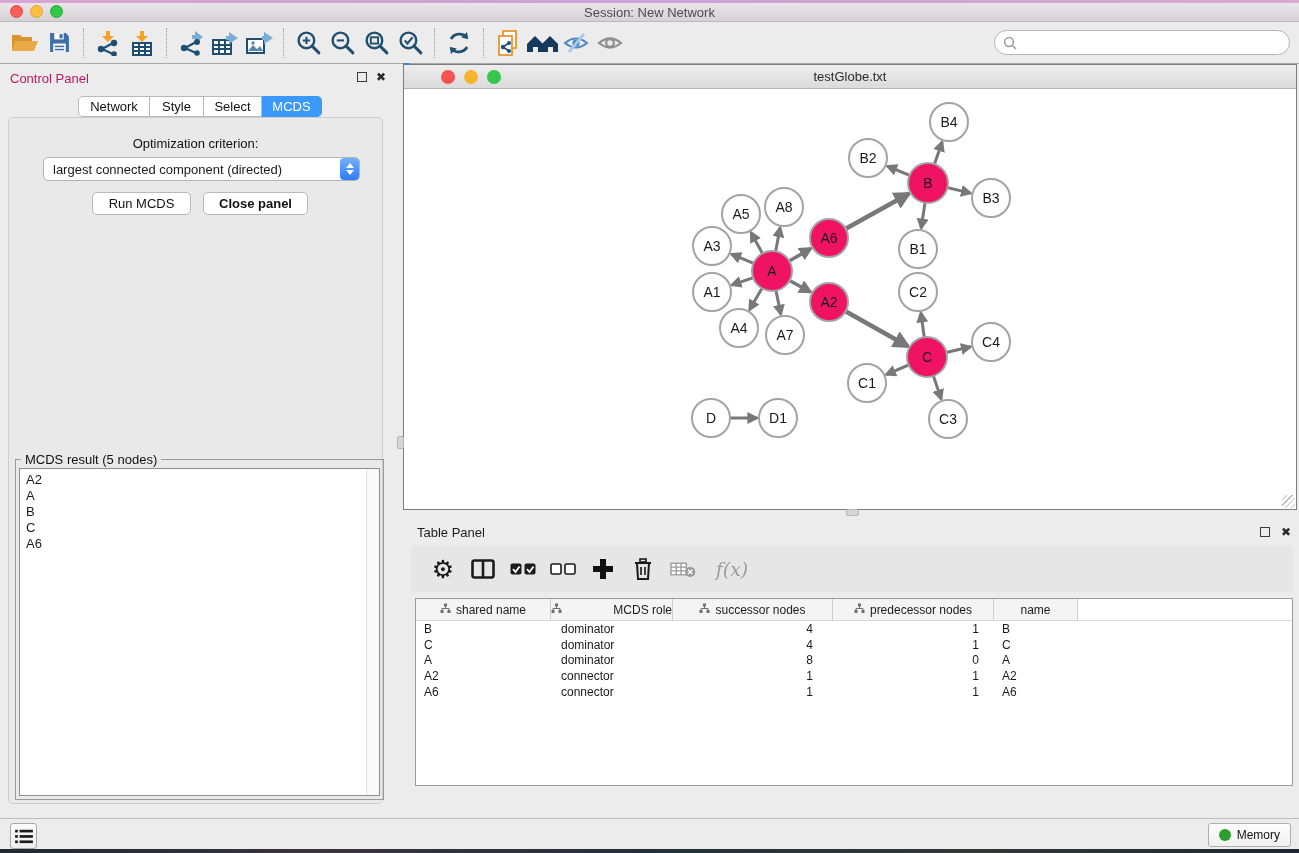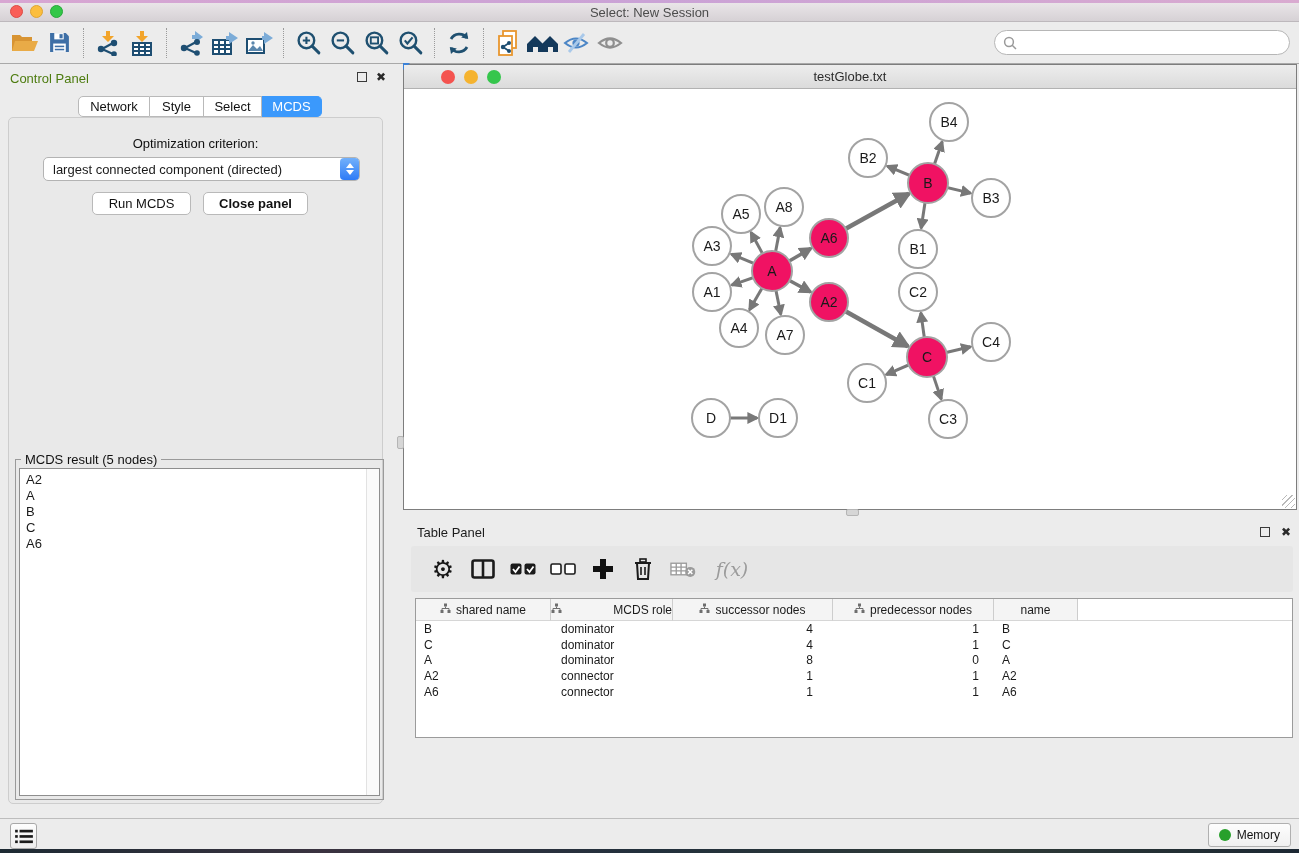--- a/index.html
+++ b/index.html
@@ -26,21 +26,21 @@
     background:#ececec; border-bottom:1px solid #a9a9a9;
     display:flex; align-items:center; padding-left:8px; }
   .tb-icon { width:34px; height:34px; display:flex; align-items:center; justify-content:center; }
   .tb-sep { width:1px; height:30px; border-left:1px dotted #9a9a9a; margin:0 7px; }
   #search-box { position:absolute; right:9px; top:8px; width:296px; height:25px;
     background:#fff; border:1px solid #b6b6b6; border-radius:13px;
     display:flex; align-items:center; padding-left:8px; }
   #search-box input { border:none; outline:none; flex:1; font-size:12px; background:transparent; margin-left:5px; }
   
   #control-panel { position:absolute; left:0; top:64px; width:391px; height:754px; background:#ececec; }
-  #cp-title { position:absolute; left:10px; top:7px; font-size:13px; color:#4d7c0f; }
+  #cp-title { position:absolute; left:10px; top:7px; font-size:13px; color:#be185d; }
   .panel-float { position:absolute; width:10px; height:10px; border:1.5px solid #3a3a3a; background:transparent; }
   .panel-close { position:absolute; font-size:12px; font-weight:bold; color:#2a2a2a; line-height:10px; }
   #cp-float { left:357px; top:8px; } #cp-close { left:376px; top:8px; }
   #cp-tabs { position:absolute; left:78px; top:32px; height:21px; display:flex; z-index:3; }
   .seg { height:21px; background:#fff; border:1px solid #b9b9b9; border-left:none;
     display:flex; align-items:center; justify-content:center; font-size:13px; color:#111; }
   .seg.first { border-left:1px solid #b9b9b9; border-radius:5px 0 0 5px; }
   .seg.last { border-radius:0 5px 5px 0; }
   .seg.active { background:#3b99fc; border-color:#3b99fc; color:#fff; }
   #cp-inner { position:absolute; left:8px; top:53px; width:375px; height:687px;
@@ -87,21 +87,21 @@
   #split-h { left:846px; top:509px; width:13px; height:7px; }
   
   #table-panel { position:absolute; left:403px; top:517px; width:896px; height:301px; background:#ececec; }
   #tp-title { position:absolute; left:14px; top:8px; font-size:13px; color:#1c1c1c; }
   #tp-float { left:857px; top:10px; } #tp-close { left:878px; top:10px; }
   #tp-toolbar { position:absolute; left:8px; top:29px; width:882px; height:46px;
     background:#e6e6e6; border-radius:3px; display:flex; align-items:center; padding-left:19px; gap:14px; }
   .tp-icon { width:26px; height:30px; display:flex; align-items:center; justify-content:center; }
   #gear-glyph { font-size:25px; color:#171717; line-height:26px; }
   #fx-label { font-family:"DejaVu Serif",serif; font-style:italic; font-size:19px; color:#9b9b9b; }
-  #data-table { position:absolute; left:12px; top:81px; width:878px; height:140px;
+  #data-table { position:absolute; left:12px; top:81px; width:878px; height:188px;
     background:#fff; border:1px solid #9b9b9b; overflow:hidden; }
   #table-header { display:flex; height:22px; }
   .th { background:#f4f4f4; border-right:1px solid #cdcdcd; border-bottom:1px solid #d6d6d6;
     display:flex; align-items:center; justify-content:center; gap:5px; font-size:12px; color:#1b1b1b; }
   .th svg { flex:0 0 auto; }
   .tr { display:flex; height:15.8px; align-items:center; font-size:12px; }
   .td { white-space:nowrap; overflow:hidden; }
   #tp-tabs { position:absolute; left:269px; top:272px; height:23px; display:flex; }
   
   #statusbar { position:absolute; left:0; top:818px; width:1299px; height:31px;
@@ -120,21 +120,21 @@
 <body>
 
 <div id="wallpaper-top"></div>
 
 <div id="titlebar">
   <div class="lights">
     <div class="light red"></div>
     <div class="light yellow"></div>
     <div class="light green"></div>
   </div>
-  <div class="title">Select: New Session</div>
+  <div class="title">Session: New Network</div>
 </div>
 
 <div id="toolbar">
   <div class="tb-icon">
     <svg width="28" height="24" viewBox="0 0 28 24">
         <path d="M1 4 h8 l2 2 h10 v4 H7 L3 20 H1 z" fill="#d89433"></path>
         <path d="M4 10 h23 l-4 10 H1 z" fill="#e9ab47"></path>
       </svg>
   </div>
   <div class="tb-icon">

